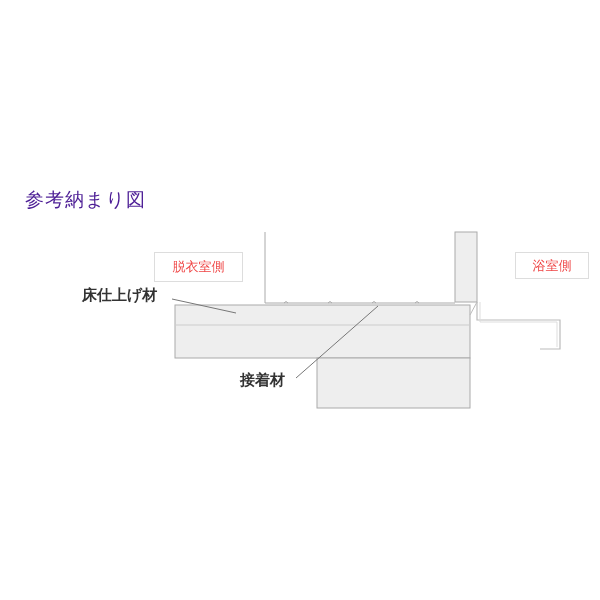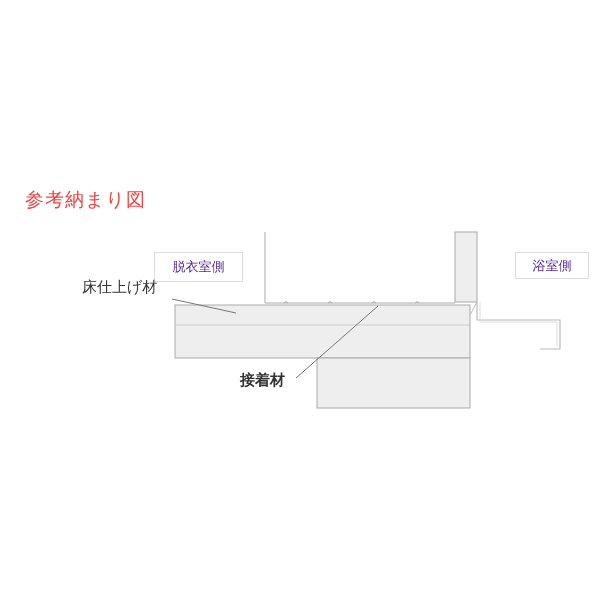--- a/index.html
+++ b/index.html
@@ -1,20 +1,20 @@
 <!DOCTYPE html>
 <html><head>
   <meta charset="utf-8">
   <style>
     html, body { margin: 0; padding: 0; background: #ffffff; }
     body { width: 600px; height: 600px; position: relative; overflow: hidden;
            font-family: "DejaVu Sans", "Liberation Sans", sans-serif; color: #333; }
-    .title { position: absolute; left: 25px; top: 187px; font-size: 19px; color: #ef4444; letter-spacing: 1px; }
+    .title { position: absolute; left: 25px; top: 187px; font-size: 19px; color: #4c1d95; letter-spacing: 1px; }
     .label { position: absolute; font-size: 15px; color: #333; }
-    .tag { position: absolute; font-size: 13px; color: #4c1d95; border: 1px solid #ddd;
+    .tag { position: absolute; font-size: 13px; color: #ef4444; border: 1px solid #ddd;
            background: #fff; display: flex; align-items: center; justify-content: center; }
     svg { position: absolute; left: 0; top: 0; }
   </style>
 </head>
 <body>
 
 <div class="title">参考納まり図</div>
 
 <svg width="600" height="600" viewBox="0 0 600 600">
 
@@ -34,14 +34,14 @@
   <path d="M480 302 L480 322 L557 322 L557 347" stroke="#ddd" fill="none" stroke-width="1"></path>
   <line x1="470" y1="315" x2="477" y2="302" stroke="#bbb" stroke-width="1"></line>
 
   <line x1="172" y1="299" x2="236" y2="313" stroke="#777" stroke-width="1"></line>
   <line x1="296" y1="378" x2="378" y2="306" stroke="#777" stroke-width="1"></line>
 </svg>
 
 <div class="tag" style="left:154px; top:252px; width:87px; height:28px;">脱衣室側</div>
 <div class="tag" style="left:515px; top:252px; width:72px; height:25px;">浴室側</div>
 
-<div class="label" style="left:82px; top:278px;">床仕上げ材</div>
+<div class="label" style="left:82px; top:286px;font-weight:bold;">床仕上げ材</div>
 <div class="label" style="left:240px; top:371px;font-weight:bold;">接着材</div>
 
 </body></html>

